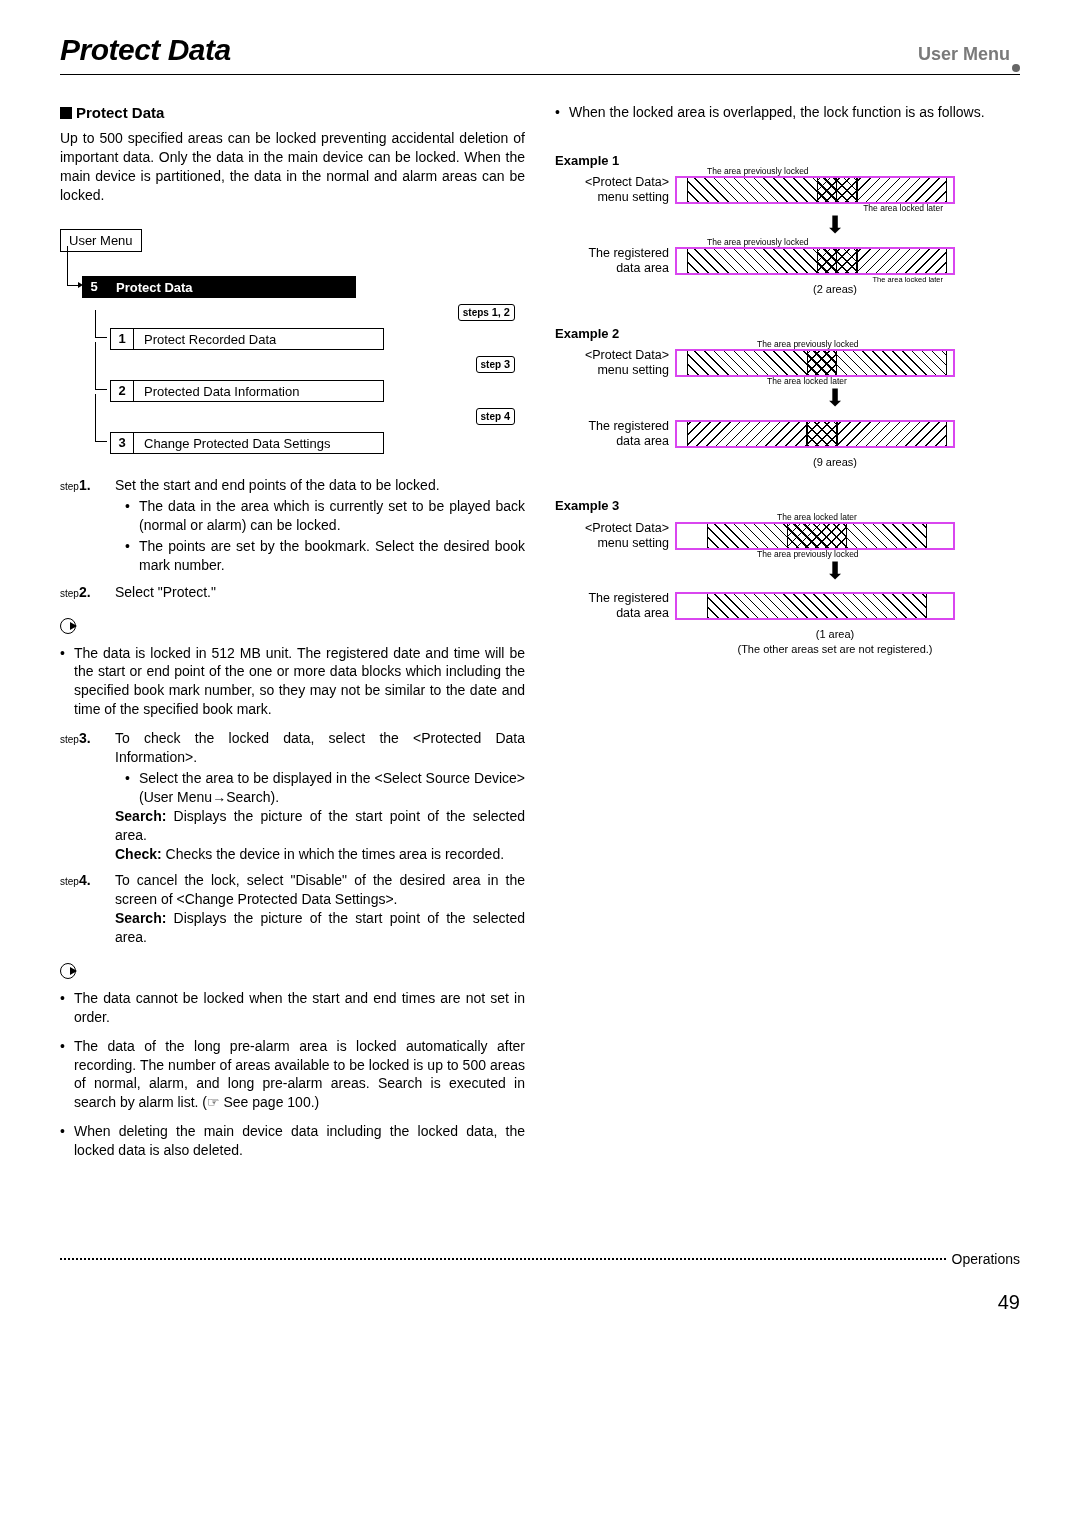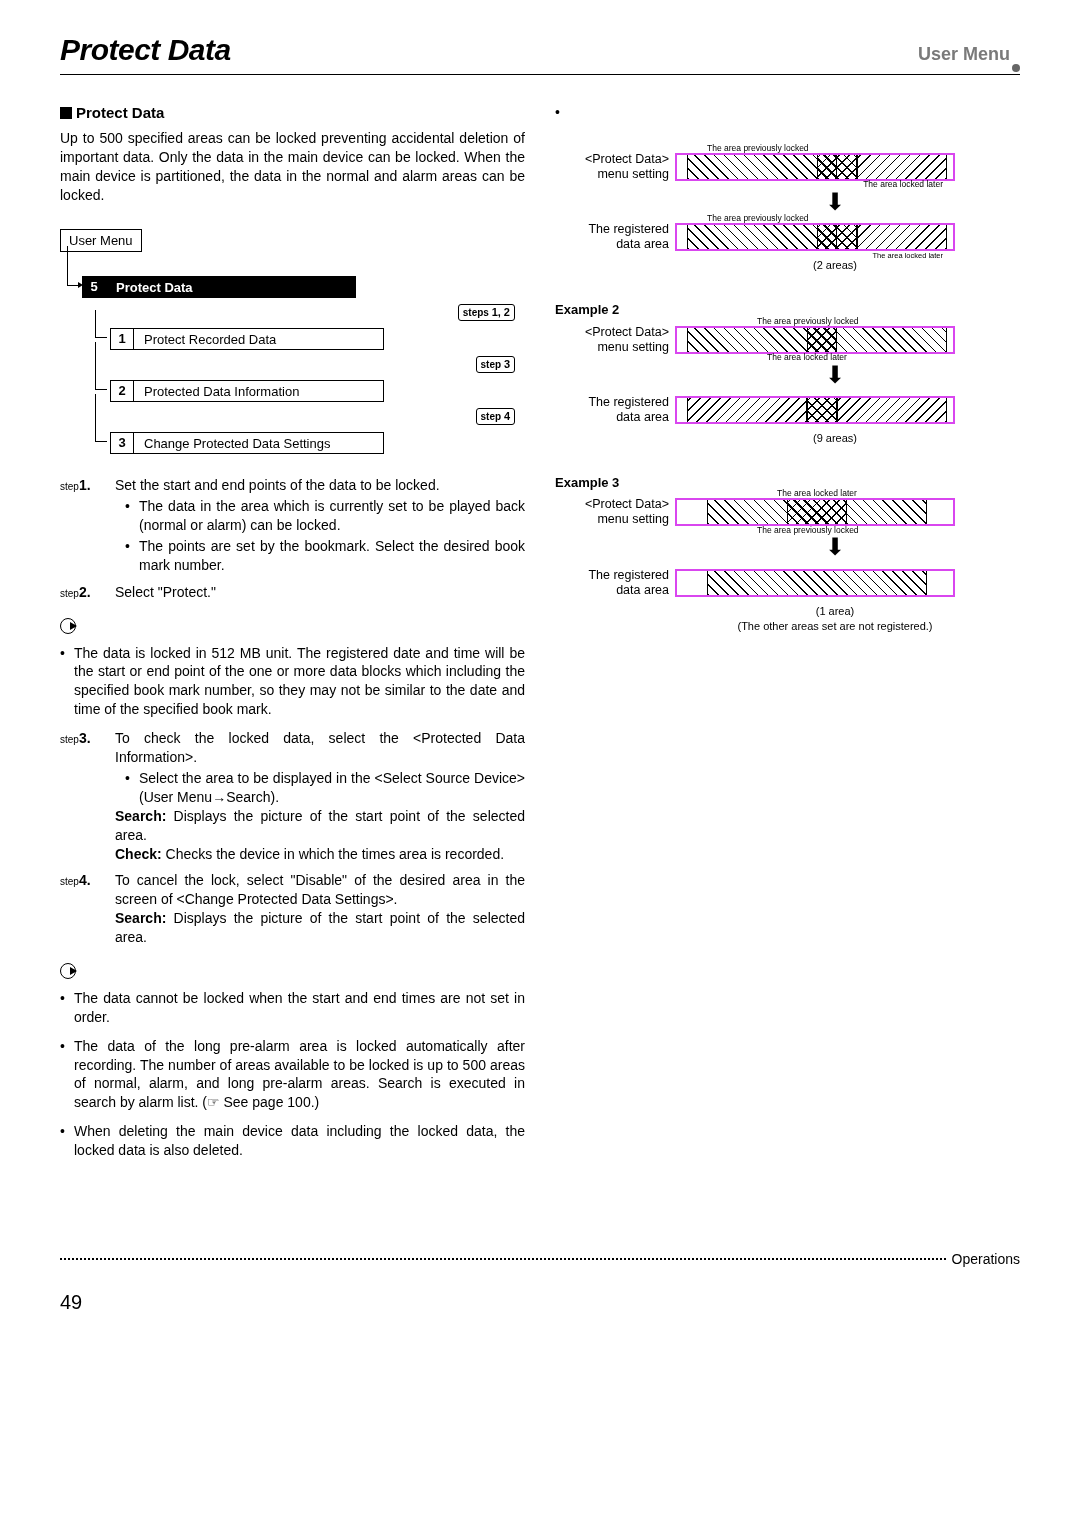--- a/index.html
+++ b/index.html
@@ -224,21 +224,21 @@
     margin-top: 80px;
     display: flex;
     align-items: center;
   }
   .dotted-leader {
     flex: 1;
     border-bottom: 2px dotted #000;
     height: 1px;
   }
   .footer-ops { margin-left: 6px; font-size: 14px; }
-  .page-no { font-size: 20px; margin-top: 20px; }
+  .page-no { text-align: right; font-size: 20px; margin-top: 20px; }
 </style>
 </head>
 <body>
 
 <div class="header-row">
   <div class="header-title">Protect Data</div>
   <div class="header-right header-dot">User Menu</div>
 </div>
 
 <div class="cols">
@@ -344,24 +344,26 @@
           <span class="dot">•</span>
           <span>When deleting the main device data including the locked data, the locked data is also deleted.</span>
         </li>
     </ul>
   </div>
 
   <div class="col">
     <ul class="note-list" style="margin-bottom:30px;">
       <li>
           <span class="dot">•</span>
+          <span>When the locked area is overlapped, the lock function is as follows.</span>
         </li>
     </ul>
 
     <div class="example-block">
+      <div class="ex-title">Example 1</div>
       <div class="ex-row">
         <div class="ex-left">&lt;Protect Data&gt;<br>menu setting</div>
         <div class="ex-bar-wrap">
           <div class="ex-bar">
             <div class="seg diag" style="left:10px;width:150px"></div>
             <div class="seg cross" style="left:140px;width:40px"></div>
             <div class="seg diag-r" style="left:180px;width:90px"></div>
             <div class="ann" style="top:-12px;left:30px">The area previously locked</div>
             <div class="ann" style="bottom:-12px;right:10px">The area locked later</div>
           </div>

